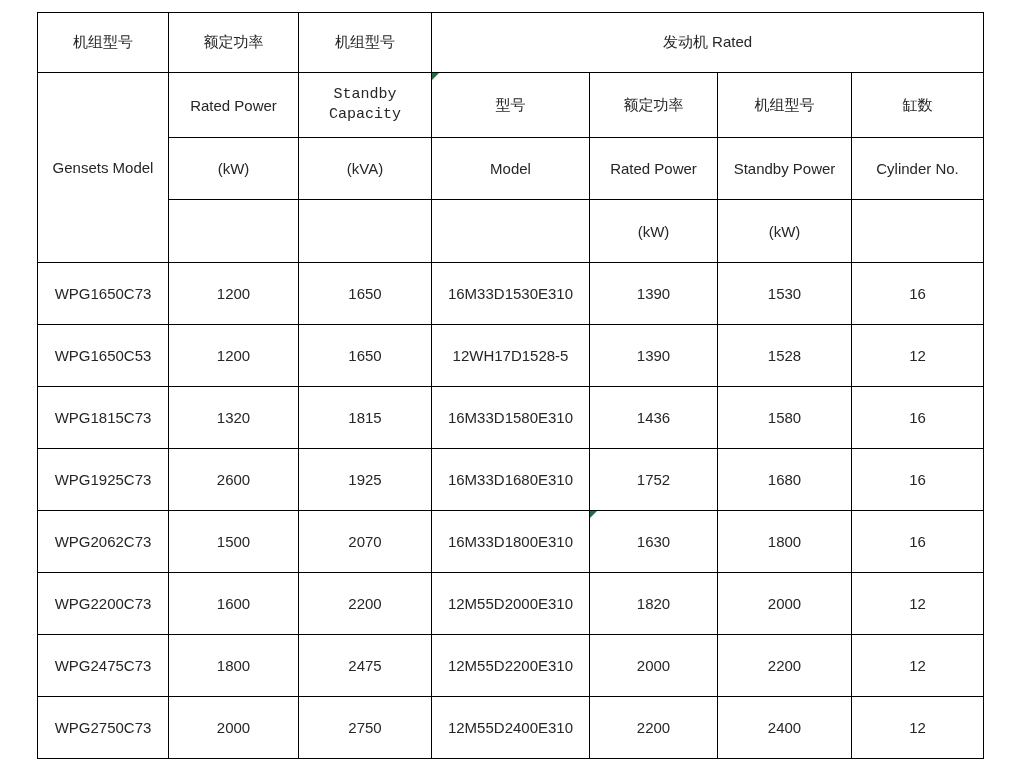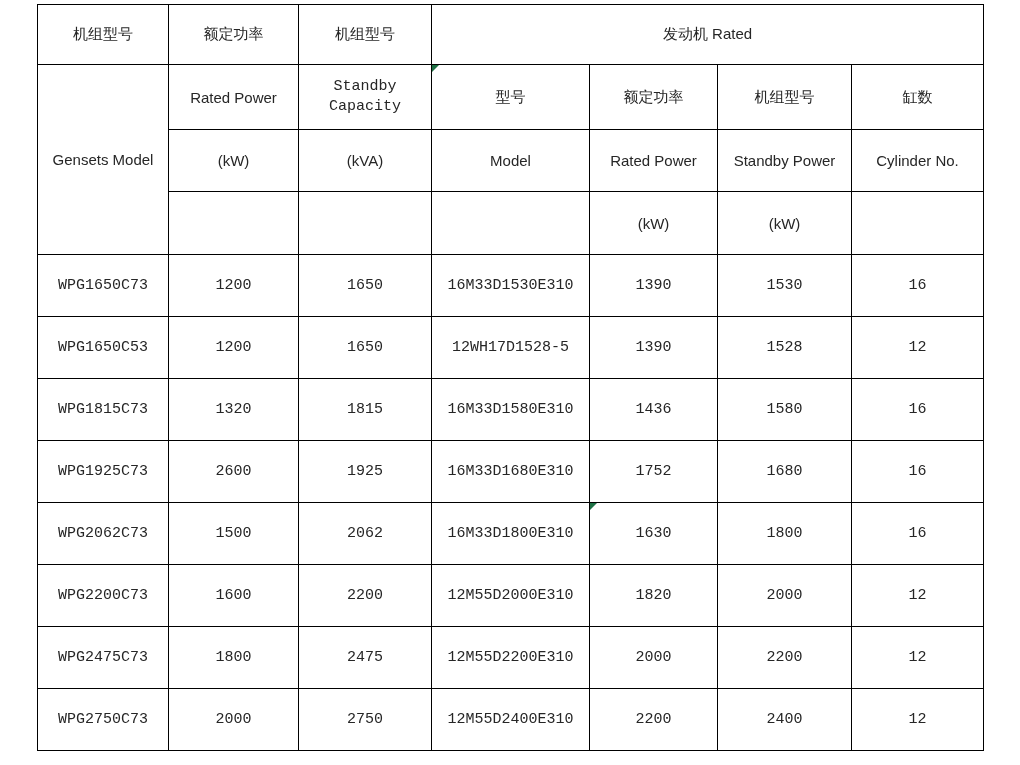--- a/index.html
+++ b/index.html
@@ -5,40 +5,40 @@
   html,body{margin:0;padding:0;background:#ffffff;}
   .page{
     position:relative;
     width:1020px;height:765px;
     background:#ffffff;
     font-family:"Liberation Sans","DejaVu Sans",sans-serif;
     color:#262626;
     overflow:hidden;
   }
   table.spec{
-    position:absolute;left:37px;top:4px;
+    position:absolute;left:37px;top:12px;
     width:946px;
     border-collapse:collapse;
     table-layout:fixed;
   }
   table.spec td{
     border:1px solid #000000;
     text-align:center;
     vertical-align:middle;
     font-size:15px;
     color:#262626;
     padding:2px 4px;
     position:relative;
     background:#ffffff;
   }
   tr.hr1 td{height:55px;}
   tr.hr2 td{height:60px;}
   tr.hr3 td{height:57px;}
   tr.hr4 td{height:58px;}
-  tr.data td{height:57px;font-family:Liberation Mono, monospace;}
+  tr.data td{height:57px;}
   td.wrap{white-space:pre-line;line-height:1.35;font-family:Liberation Mono, monospace;}
   .err-tri{
     position:absolute;top:0;left:0;
     width:0;height:0;
     border-top:7px solid #1e7145;
     border-right:7px solid transparent;
   }
 </style>
 </head>
 <body>
@@ -120,21 +120,21 @@
         <td>2600</td>
         <td>1925</td>
         <td>16M33D1680E310</td>
         <td>1752</td>
         <td>1680</td>
         <td>16</td>
       </tr>
       <tr class="data">
         <td>WPG2062C73</td>
         <td>1500</td>
-        <td>2062</td>
+        <td>2070</td>
         <td>16M33D1800E310</td>
         <td><span class="err-tri"></span><span>1630</span></td>
         <td>1800</td>
         <td>16</td>
       </tr>
       <tr class="data">
         <td>WPG2200C73</td>
         <td>1600</td>
         <td>2200</td>
         <td>12M55D2000E310</td>

